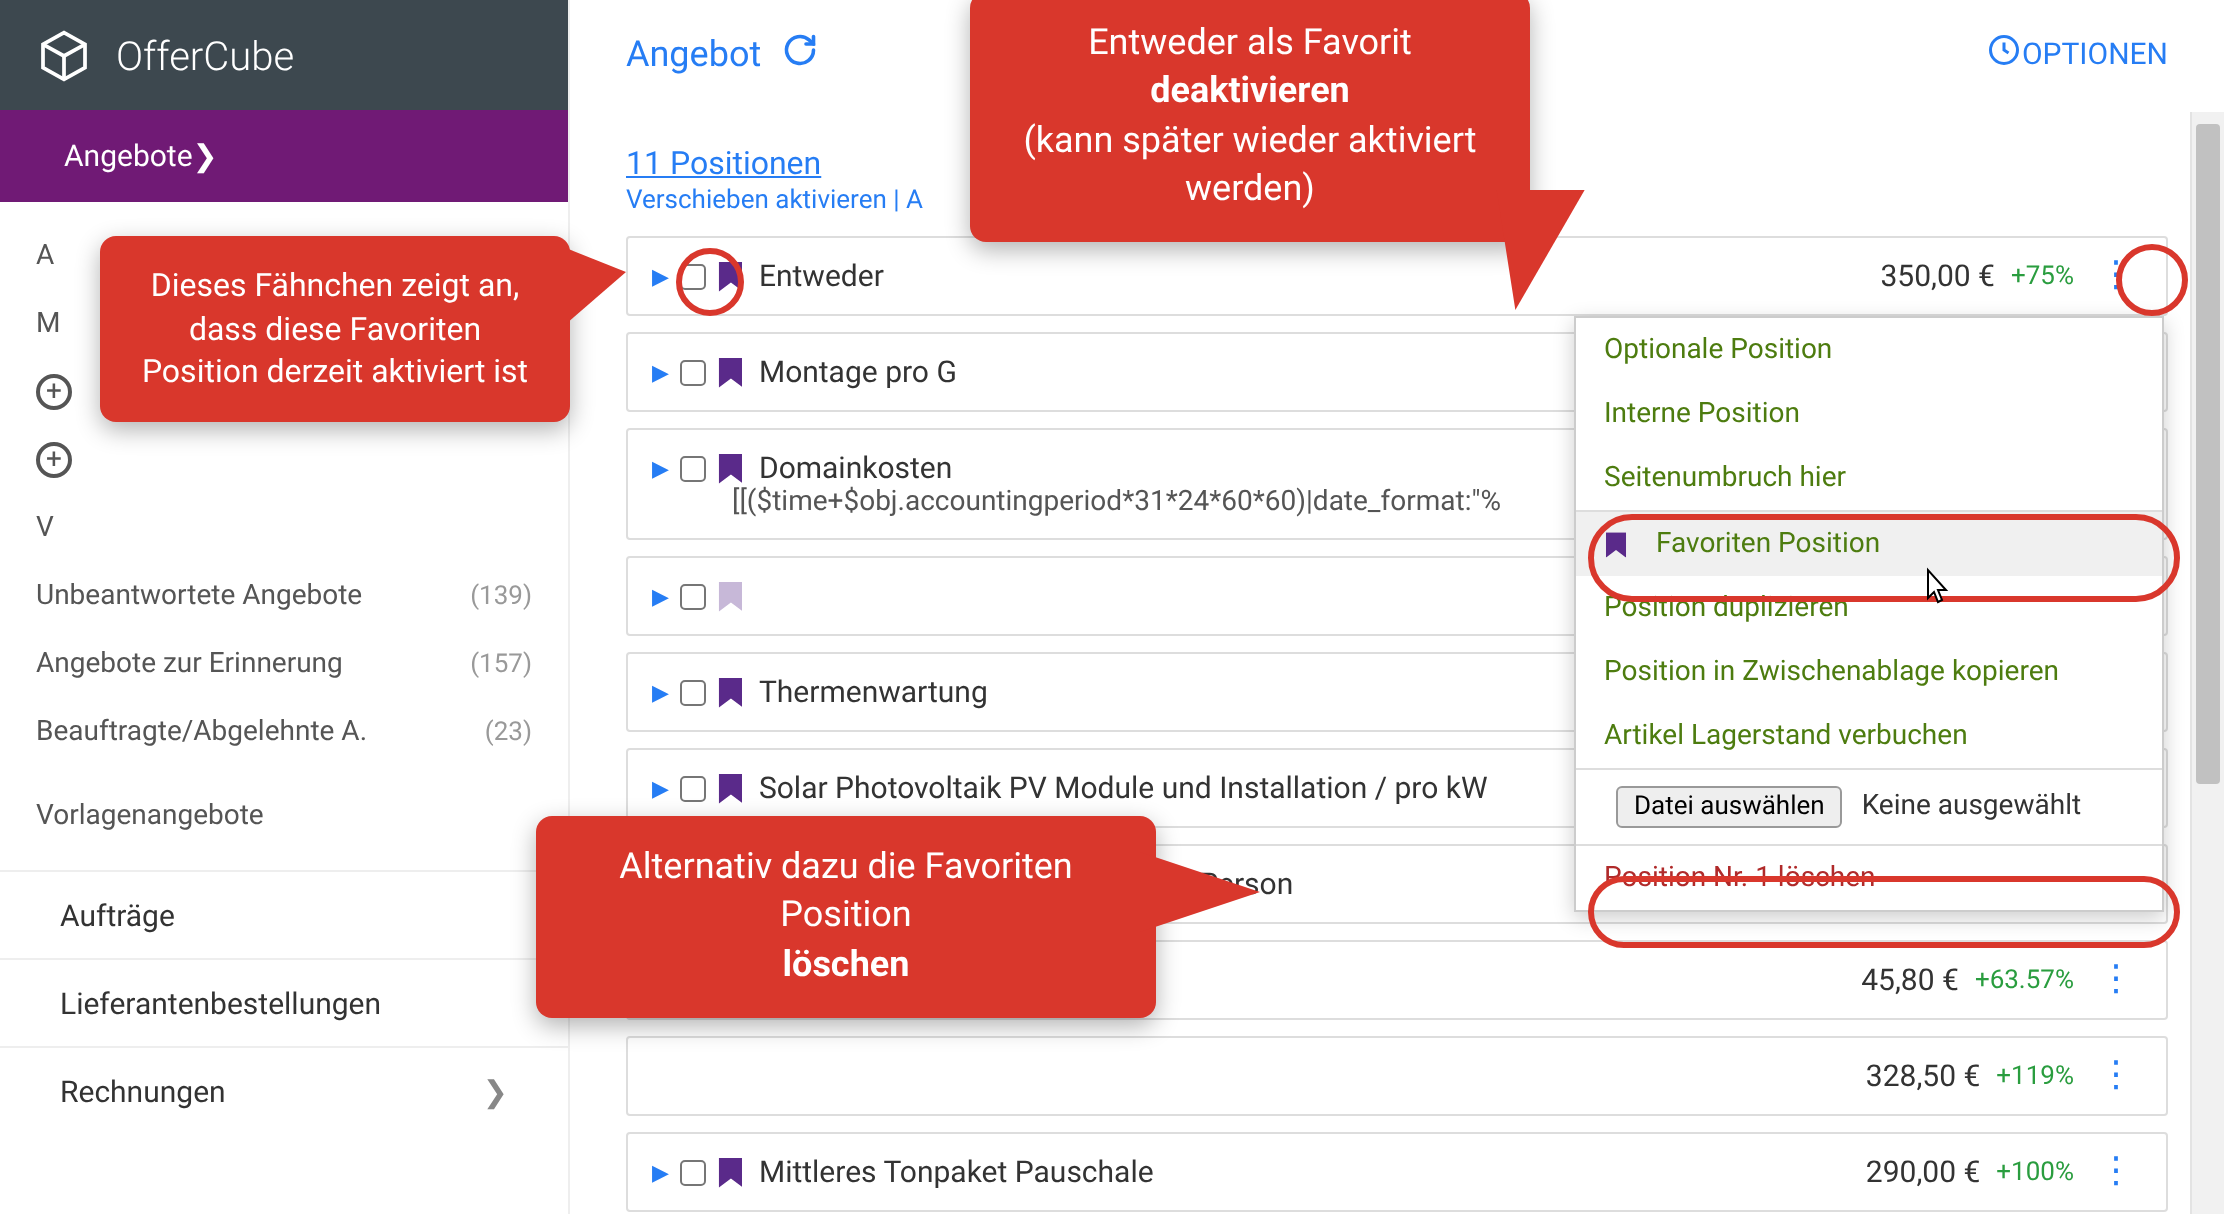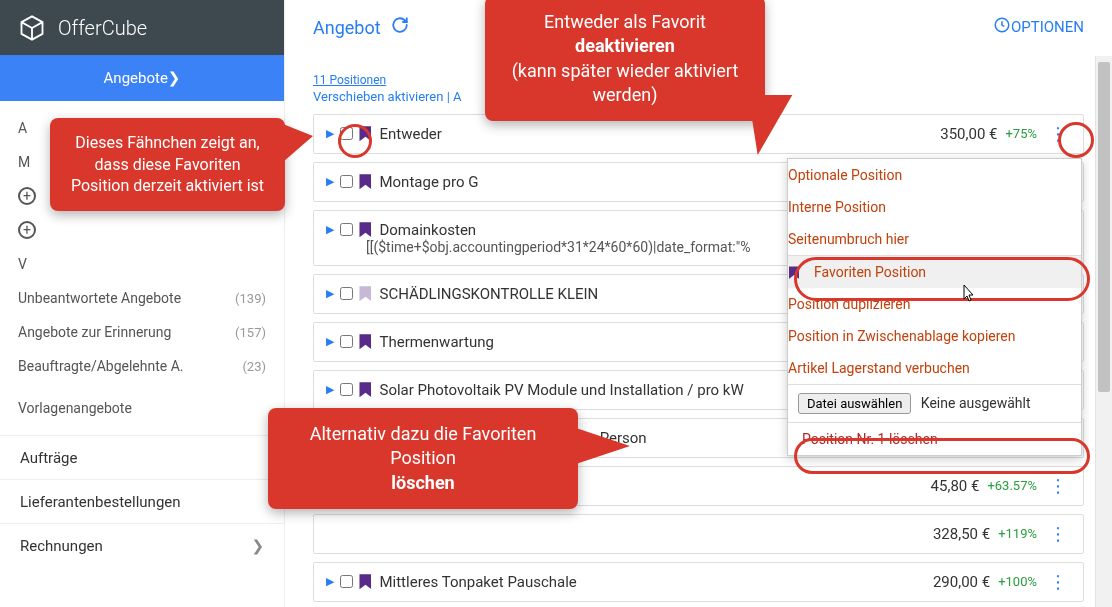--- a/index.html
+++ b/index.html
@@ -1,50 +1,50 @@
 <!DOCTYPE html>
 <html><head>
 <meta charset="utf-8">
 <style>
 *{box-sizing:border-box;margin:0;padding:0;font-family:-apple-system,BlinkMacSystemFont,"Segoe UI",Roboto,Arial,sans-serif}
 body{width:1112px;height:607px;overflow:hidden;background:#fff;position:relative}
 .layout{display:flex;width:100%;height:100%}
 .sidebar{width:285px;background:#fff;flex-shrink:0;border-right:1px solid #eee}
 .logo-bar{height:55px;background:#3d484f;color:#fff;display:flex;align-items:center;padding:0 18px;font-size:20px;font-weight:300}
 .logo-cube{width:28px;height:28px;margin-right:12px;display:inline-flex;align-items:center;justify-content:center}
-.nav-active{background:#3b82f6;color:#fff;height:46px;display:flex;align-items:center;padding:0 8px;font-size:15px;justify-content:center}
+.nav-active{background:#701a75;color:#fff;height:46px;display:flex;align-items:center;padding:0 32px;font-size:15px;justify-content:flex-start}
 .nav-sub{padding:10px 0}
 .nav-sub-item{height:34px;display:flex;align-items:center;justify-content:space-between;padding:0 18px;font-size:14px;color:#555}
 .nav-sub-item .count{color:#999;font-size:13px}
-.nav-plain{height:44px;display:flex;align-items:center;padding:0 20px;font-size:15px;color:#333;border-top:1px solid #eee;justify-content:space-between}
+.nav-plain{height:44px;display:flex;align-items:center;padding:0 30px;font-size:15px;color:#333;border-top:1px solid #eee;justify-content:space-between}
 .plus-icon{width:18px;height:18px;border:2px solid #555;border-radius:50%;display:inline-flex;align-items:center;justify-content:center;font-size:14px;line-height:1;margin-right:10px}
 
 .main{flex:1;display:flex;flex-direction:column;position:relative;overflow:hidden}
 .header{height:55px;display:flex;align-items:center;justify-content:space-between;padding:0 28px;color:#267df4}
 .header-left{font-size:18px;display:flex;align-items:center;gap:10px}
 .header-right{display:flex;align-items:center;font-size:15px}
 
 .content{padding:18px 28px 0;overflow-y:auto}
-.pos-hdr{font-size:12px;color:#267df4;text-decoration:underline;margin-bottom:2px}
+.pos-hdr{font-size:16px;color:#267df4;text-decoration:underline;margin-bottom:2px}
 .pos-links{font-size:13px;color:#267df4;margin-bottom:10px}
 .pos-row{border:1px solid #ddd;margin-bottom:8px;padding:10px 12px;display:flex;align-items:center;font-size:15px;color:#333;background:#fff;border-radius:2px}
 .pos-row .caret{color:#267df4;margin-right:6px;font-size:11px}
 .pos-row input[type=checkbox]{margin-right:6px}
 .flag{width:12px;height:15px;display:inline-block;margin-right:8px;position:relative}
 .flag:before{content:"";position:absolute;left:0;top:0;width:12px;height:15px;background:#5a2a8a;clip-path:polygon(0 0,100% 0,100% 100%,50% 70%,0 100%)}
 .flag.dim:before{background:#c7b8d8}
 .pos-row .price-wrap{margin-left:auto;text-align:right;font-size:15px;color:#333;display:flex;align-items:center;gap:8px}
 .pct{color:#2a9d3f;font-size:13px;white-space:nowrap}
 .kebab{color:#267df4;font-size:18px;line-height:1;padding:0 4px}
 
 .context-menu{position:absolute;right:30px;top:158px;width:295px;background:#fff;border:1px solid #ccc;box-shadow:0 3px 10px rgba(0,0,0,.2);font-size:14px;z-index:20}
-.cm-item{padding:8px 0;color:#c2410c;display:flex;align-items:center;gap:6px}
+.cm-item{padding:8px 14px;color:#4d7c0f;display:flex;align-items:center;gap:6px}
 .cm-item.sep{border-top:1px solid #ddd}
 .cm-item.selected{background:#f0f0f0}
-.cm-file{padding:8px 10px;border-top:1px solid #ddd}
+.cm-file{padding:8px 20px;border-top:1px solid #ddd}
 .cm-file button{font-size:13px;padding:2px 8px;border:1px solid #999;background:#eee;border-radius:3px}
 .cm-del{color:#b02a2a;padding:8px 14px;border-top:1px solid #ddd}
 
 .callout{position:absolute;background:#d9372c;color:#fff;border-radius:8px;padding:14px 18px;font-size:16px;line-height:1.35;text-align:center;box-shadow:0 4px 12px rgba(0,0,0,.3);z-index:30}
 .callout .ptr{position:absolute;width:0;height:0}
 .callout b{font-weight:700}
 .c1{left:50px;top:118px;width:235px}
 .c1 .ptr{right:-28px;top:6px;border-left:30px solid #d9372c;border-top:12px solid transparent;border-bottom:26px solid transparent}
 .c2{left:485px;top:-4px;width:280px;font-size:18px}
 .c2 .ptr{right:-10px;bottom:-34px;border-left:44px solid transparent;border-right:0 solid transparent;border-top:60px solid #d9372c;transform:skewX(-30deg)}
@@ -179,21 +179,20 @@
         <span class="caret">▶</span>
         <input type="checkbox" style="">
         <span class="flag"></span>
         <span>Domainkosten</span>
         <span style="width:100%;font-size:14px;color:#555;padding-left:40px">[[($time+$obj.accountingperiod*31*24*60*60)|date_format:"%</span>
       </div>
       <div class="pos-row">
         <span class="caret">▶</span>
         <input type="checkbox" style="">
         <span class="flag dim"></span>
-        <span>SCHÄDLINGSKONTROLLE KLEIN</span>
         <span class="price-wrap">
             <span class="kebab">⋮</span>
           </span>
       </div>
       <div class="pos-row">
         <span class="caret">▶</span>
         <input type="checkbox" style="">
         <span class="flag"></span>
         <span>Thermenwartung</span>
         <span class="price-wrap">

